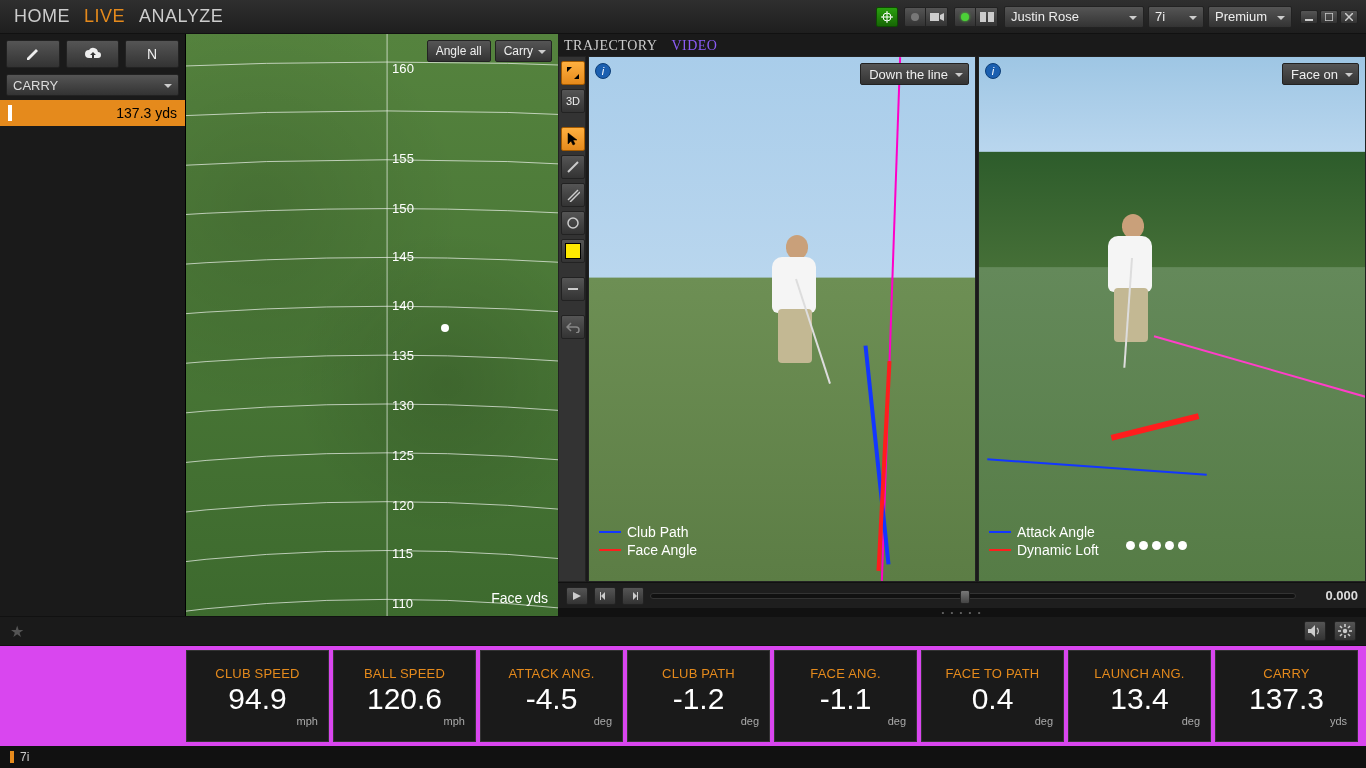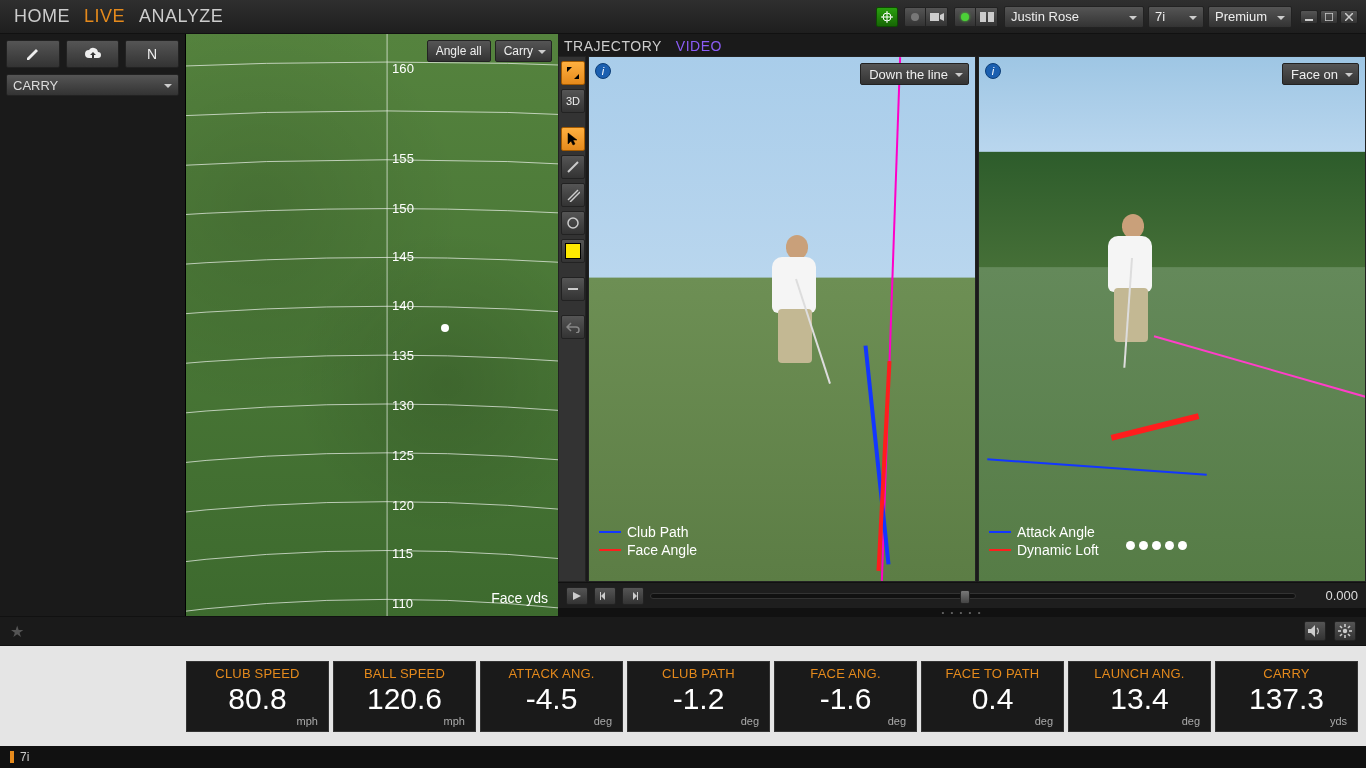--- a/index.html
+++ b/index.html
@@ -44,21 +44,21 @@
   .field svg.grid{ position:absolute; inset:0; width:100%; height:100%;}
   .field-controls{ position:absolute; top:6px; right:6px; display:flex; gap:4px;}
   .field-btn{ height:22px; background:linear-gradient(#555,#333); border:1px solid #222; border-radius:2px; padding:0 8px; display:flex; align-items:center; cursor:pointer; color:#eee; font-size:12px;}
   .field-select{ height:22px; background:linear-gradient(#555,#333); border:1px solid #222; border-radius:2px; padding:0 18px 0 8px; position:relative; display:flex; align-items:center; cursor:pointer; color:#eee; font-size:12px;}
   .field-select::after{ content:""; position:absolute; right:5px; top:9px; border:4px solid transparent; border-top-color:#ccc;}
   .field-axis-label{ position:absolute; right:10px; bottom:10px; color:#fff; font-size:14px;}
   .ball{ position:absolute; width:8px; height:8px; background:#fff; border-radius:50%;}
   
   .videopanel{ flex: 0 0 808px; background:#1a1a1a; display:flex; flex-direction:column;}
   .vp-tabs{ display:flex; gap:14px; padding:4px 6px 2px 6px; font-size:14px; letter-spacing:0.5px;}
-  .vp-tab{ color:#ccc; cursor:pointer;}
+  .vp-tab{ color:#ccc; cursor:pointer;font-family:Liberation Serif, serif;}
   .vp-tab.active{ color:#8b5cf6;}
   .vp-body{ flex:1; display:flex; gap:2px; position:relative;}
   .vp-tools{ width:28px; display:flex; flex-direction:column; gap:4px; padding:4px 2px; background:#333; border:1px solid #222;}
   .vp-tool{ width:24px; height:24px; background:linear-gradient(#555,#333); border:1px solid #222; border-radius:2px; display:flex; align-items:center; justify-content:center; cursor:pointer; color:#eee; font-size:11px;}
   .vp-tool.active{ background:linear-gradient(#ffb040,#e58a1c); border-color:#a35a00; color:#000;}
   .vp-tool.spacer{ visibility:hidden; height:6px; border:none; background:none;}
   .swatch{ width:16px; height:16px; border:1px solid #000;}
   .video-box{ flex:1; position:relative; background:#333; border:1px solid #222; overflow:hidden;}
   .video-sky{ position:absolute; inset:0; background:linear-gradient(#a9cdea 0%, #b9d6ee 42%, #6d8f54 42.2%, #5c7d45 100%);}
   .golfer{ position:absolute; left:48%; top:38%; transform:translateX(-50%);}
@@ -68,34 +68,34 @@
   .g-legs{ position:absolute; top:74px; left:18px; width:34px; height:54px; background:#c3b893; border-radius:4px;}
   .g-club{ position:absolute; top:44px; left:35px; width:2px; height:110px; background:#ddd; transform-origin:top; transform:rotate(-18deg);}
   .overlay-line{ position:absolute; background:currentColor;}
   .vb-info{ position:absolute; top:6px; left:6px; width:16px; height:16px; border-radius:50%; background:#1b5fb0; color:#fff; font-size:11px; font-style:italic; display:flex; align-items:center; justify-content:center; cursor:pointer; border:1px solid #0c3e78;}
   .vb-camera-sel{ position:absolute; top:6px; right:6px; height:22px; background:linear-gradient(#555,#333); border:1px solid #222; border-radius:2px; padding:0 20px 0 8px; display:flex; align-items:center; color:#eee; cursor:pointer;}
   .vb-camera-sel::after{ content:""; position:absolute; right:5px; top:9px; border:4px solid transparent; border-top-color:#ccc;}
   .vb-legend{ position:absolute; left:10px; bottom:22px; font-size:14px; color:#fff;}
   .vb-legend div{ display:flex; align-items:center; gap:6px; line-height:18px;}
   .legend-swatch{ width:22px; height:2px;}
   
-  .playback{ height:26px; display:flex; align-items:center; padding:0 8px; background:#1e1e1e; border-top:1px solid #111; gap:6px;}
+  .playback{ height:26px; display:flex; align-items:center; padding:0 8px; background:#1e1e1e; border-top:1px solid #111; gap:6px;font-weight:bold;}
   .pb-btn{ width:22px; height:18px; background:linear-gradient(#555,#333); border:1px solid #222; border-radius:2px; display:flex; align-items:center; justify-content:center; cursor:pointer;}
   .pb-track{ flex:1; height:6px; background:#111; border:1px solid #333; border-radius:3px; position:relative;}
   .pb-handle{ position:absolute; top:-4px; left:48%; width:10px; height:14px; background:linear-gradient(#777,#444); border:1px solid #222; border-radius:2px;}
   .pb-time{ width:56px; text-align:right; font-size:13px;}
   
   .splitter-dots{ height:8px; display:flex; align-items:center; justify-content:center; color:#666; font-size:8px; letter-spacing:2px; background:#111;}
   
   .infoline{ height:30px; display:flex; align-items:center; padding:0 10px; background:#1a1a1a; border-top:1px solid #111; border-bottom:1px solid #111; gap:8px;}
   .star{ color:#555; font-size:16px; cursor:pointer;}
   .infoline-text{ font-size:15px; color:#eee;}
   .info-spacer{flex:1}
   .info-btn{ width:22px; height:20px; background:linear-gradient(#555,#333); border:1px solid #222; border-radius:2px; display:flex; align-items:center; justify-content:center; cursor:pointer;}
-  .metrics{ height:100px; display:flex; gap:4px; padding:4px 8px 4px 186px; background:#e5e5e5;align-items:center;}
+  .metrics{ height:100px; display:flex; gap:4px; padding:4px 8px 4px 186px; background:#d946ef;}
   .metric{ flex:1; background:#1a1a1a; border:1px solid #333; display:flex; flex-direction:column; align-items:center; justify-content:center; padding:4px 2px; text-align:center;}
   .metric-label{ color:#e58a1c; font-size:13px; letter-spacing:0.2px;}
   .metric-value{ color:#fff; font-size:30px; font-weight:400; line-height:1.2;}
   .metric-unit{ color:#aaa; font-size:11px; align-self:flex-end; padding-right:8px; margin-top:-2px;}
   
   .statusbar{ height:22px; display:flex; align-items:center; padding:0 10px; background:#111; font-size:12px; color:#ccc; gap:6px;}
   .sb-chip{ width:4px; height:12px; background:#e58a1c;}
   
   svg{ display:block;}
 </style>
@@ -188,20 +188,24 @@
             <path d="M9 5l-3 3h2v3h2V8h2z" fill="#333"></path>
           </svg>
         </div>
       <div class="sb-btn">
           <span>N</span>
         </div>
     </div>
     <div class="sb-metric-select">
         <span>CARRY</span>
       </div>
+    <div class="shot-row">
+      <span class="bar"></span>
+      <span class="val">137.3 yds</span>
+    </div>
   </div>
 
   <div class="field">
     <div class="field-grass"></div>
     <svg class="grid" viewBox="0 0 370 560" preserveAspectRatio="none">
       <g stroke="#ffffff" stroke-width="0.7" fill="none" opacity="0.9">
         <line x1="200" y1="0" x2="200" y2="560"></line>
 
         <path d="M -40 560 Q 200 528 440 560"></path>
         <path d="M -40 512 Q 200 482 440 512"></path>
@@ -413,41 +417,41 @@
           <line x1="12" y1="2" x2="10" y2="4"></line>
           <line x1="4" y1="10" x2="2" y2="12"></line>
         </g>
       </svg>
     </div>
 </div>
 
 <div class="metrics">
   <div class="metric">
     <div class="metric-label">CLUB SPEED</div>
-    <div class="metric-value">80.8</div>
+    <div class="metric-value">94.9</div>
     <div class="metric-unit">mph</div>
   </div>
   <div class="metric">
     <div class="metric-label">BALL SPEED</div>
     <div class="metric-value">120.6</div>
     <div class="metric-unit">mph</div>
   </div>
   <div class="metric">
     <div class="metric-label">ATTACK ANG.</div>
     <div class="metric-value">-4.5</div>
     <div class="metric-unit">deg</div>
   </div>
   <div class="metric">
     <div class="metric-label">CLUB PATH</div>
     <div class="metric-value">-1.2</div>
     <div class="metric-unit">deg</div>
   </div>
   <div class="metric">
     <div class="metric-label">FACE ANG.</div>
-    <div class="metric-value">-1.6</div>
+    <div class="metric-value">-1.1</div>
     <div class="metric-unit">deg</div>
   </div>
   <div class="metric">
     <div class="metric-label">FACE TO PATH</div>
     <div class="metric-value">0.4</div>
     <div class="metric-unit">deg</div>
   </div>
   <div class="metric">
     <div class="metric-label">LAUNCH ANG.</div>
     <div class="metric-value">13.4</div>

